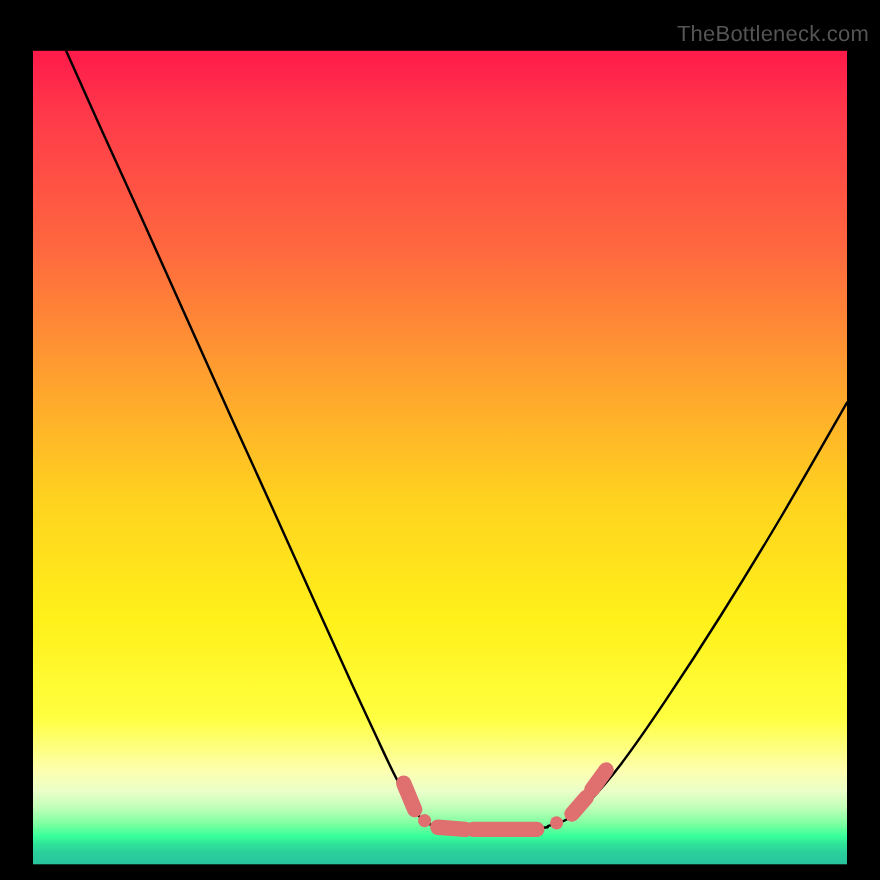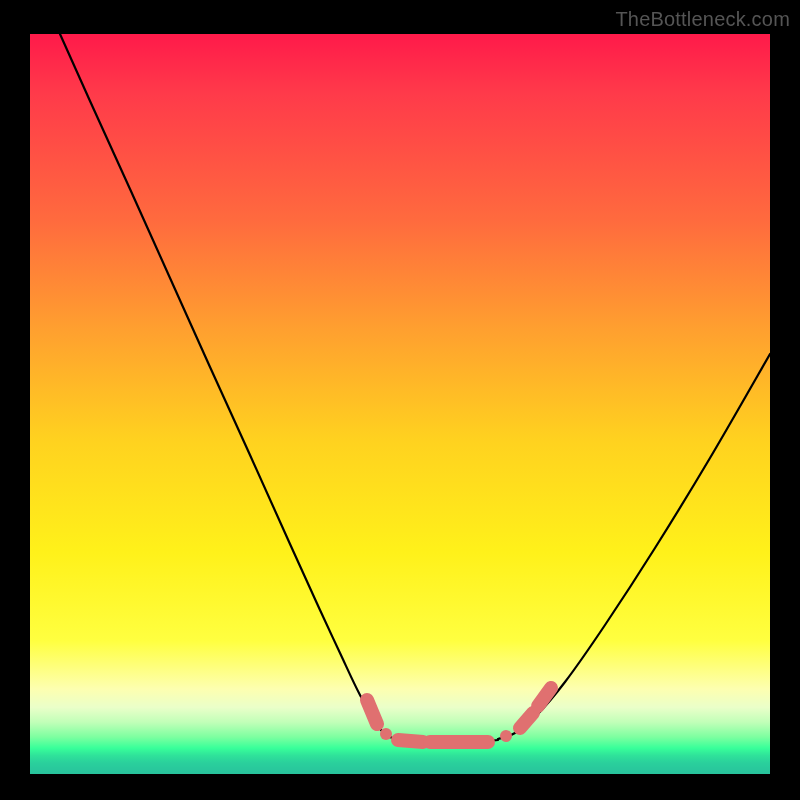--- a/index.html
+++ b/index.html
@@ -6,21 +6,21 @@
     margin: 0;
     padding: 0;
     width: 800px;
     height: 800px;
     background: #000;
     overflow: hidden;
     font-family: Arial, Helvetica, sans-serif;
   }
   .frame {
     position: absolute;
-    top: 4px;
+    top: 16px;
     left: 0;
     width: 800px;
     height: 717px;
     background: #000;
   }
   .plot-area {
     position: absolute;
     top: 30px;
     left: 30px;
     width: 740px;

